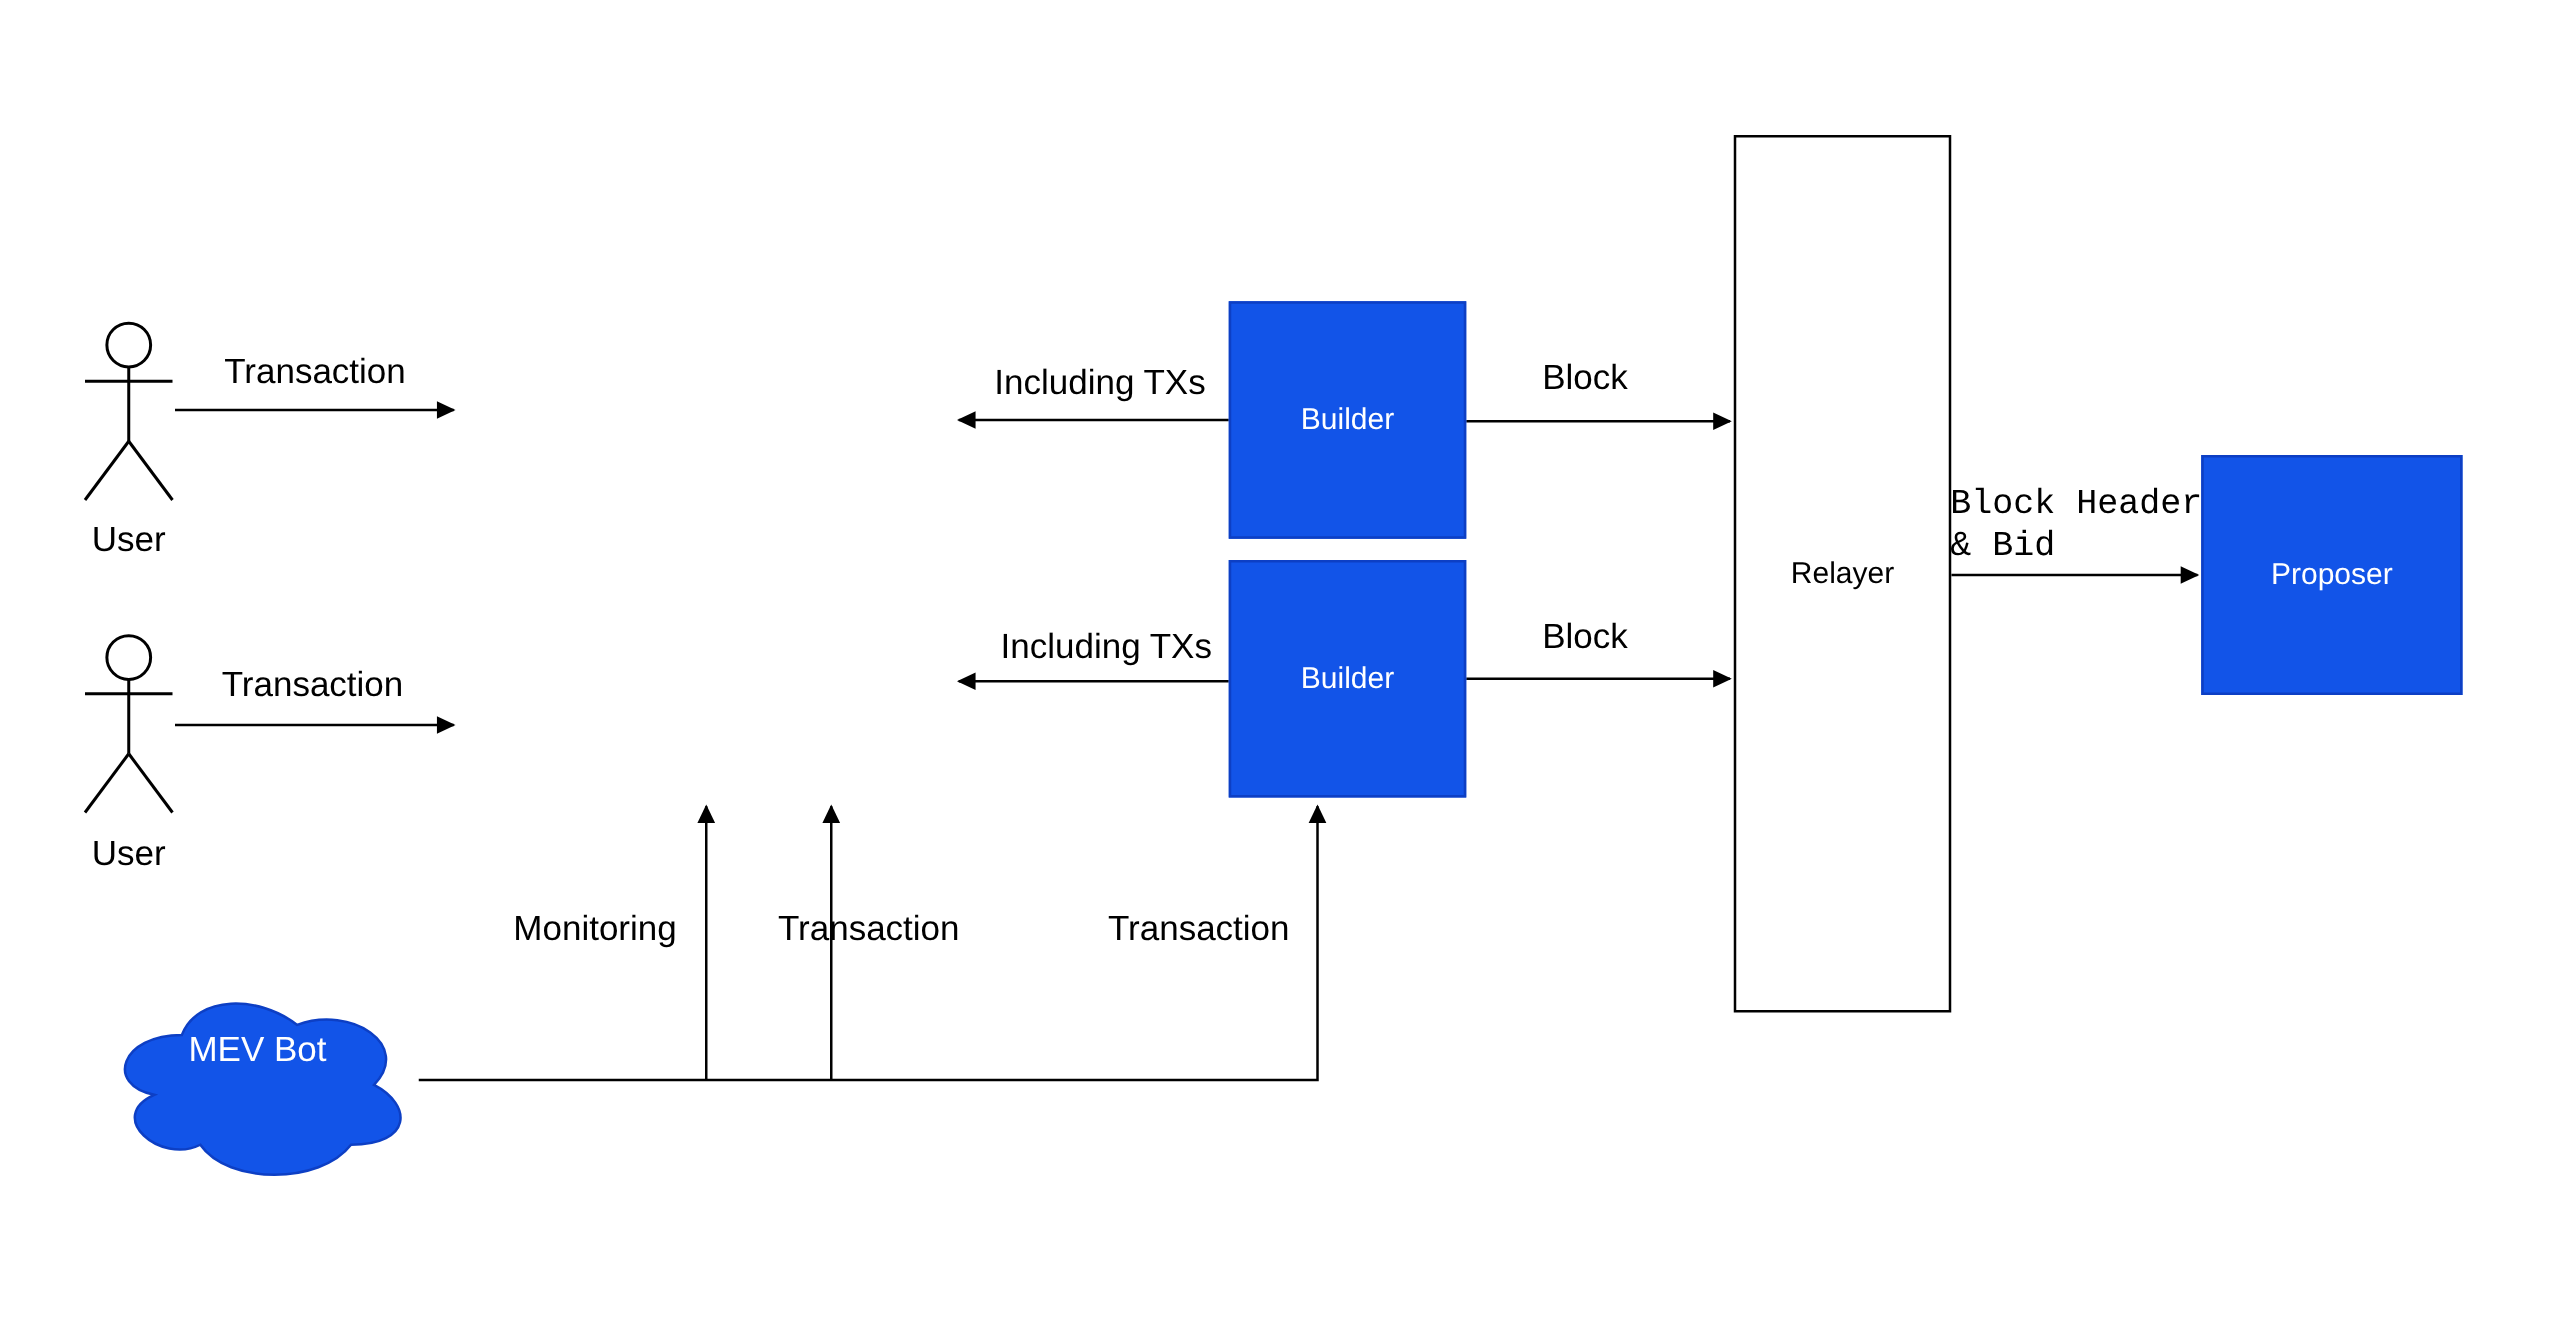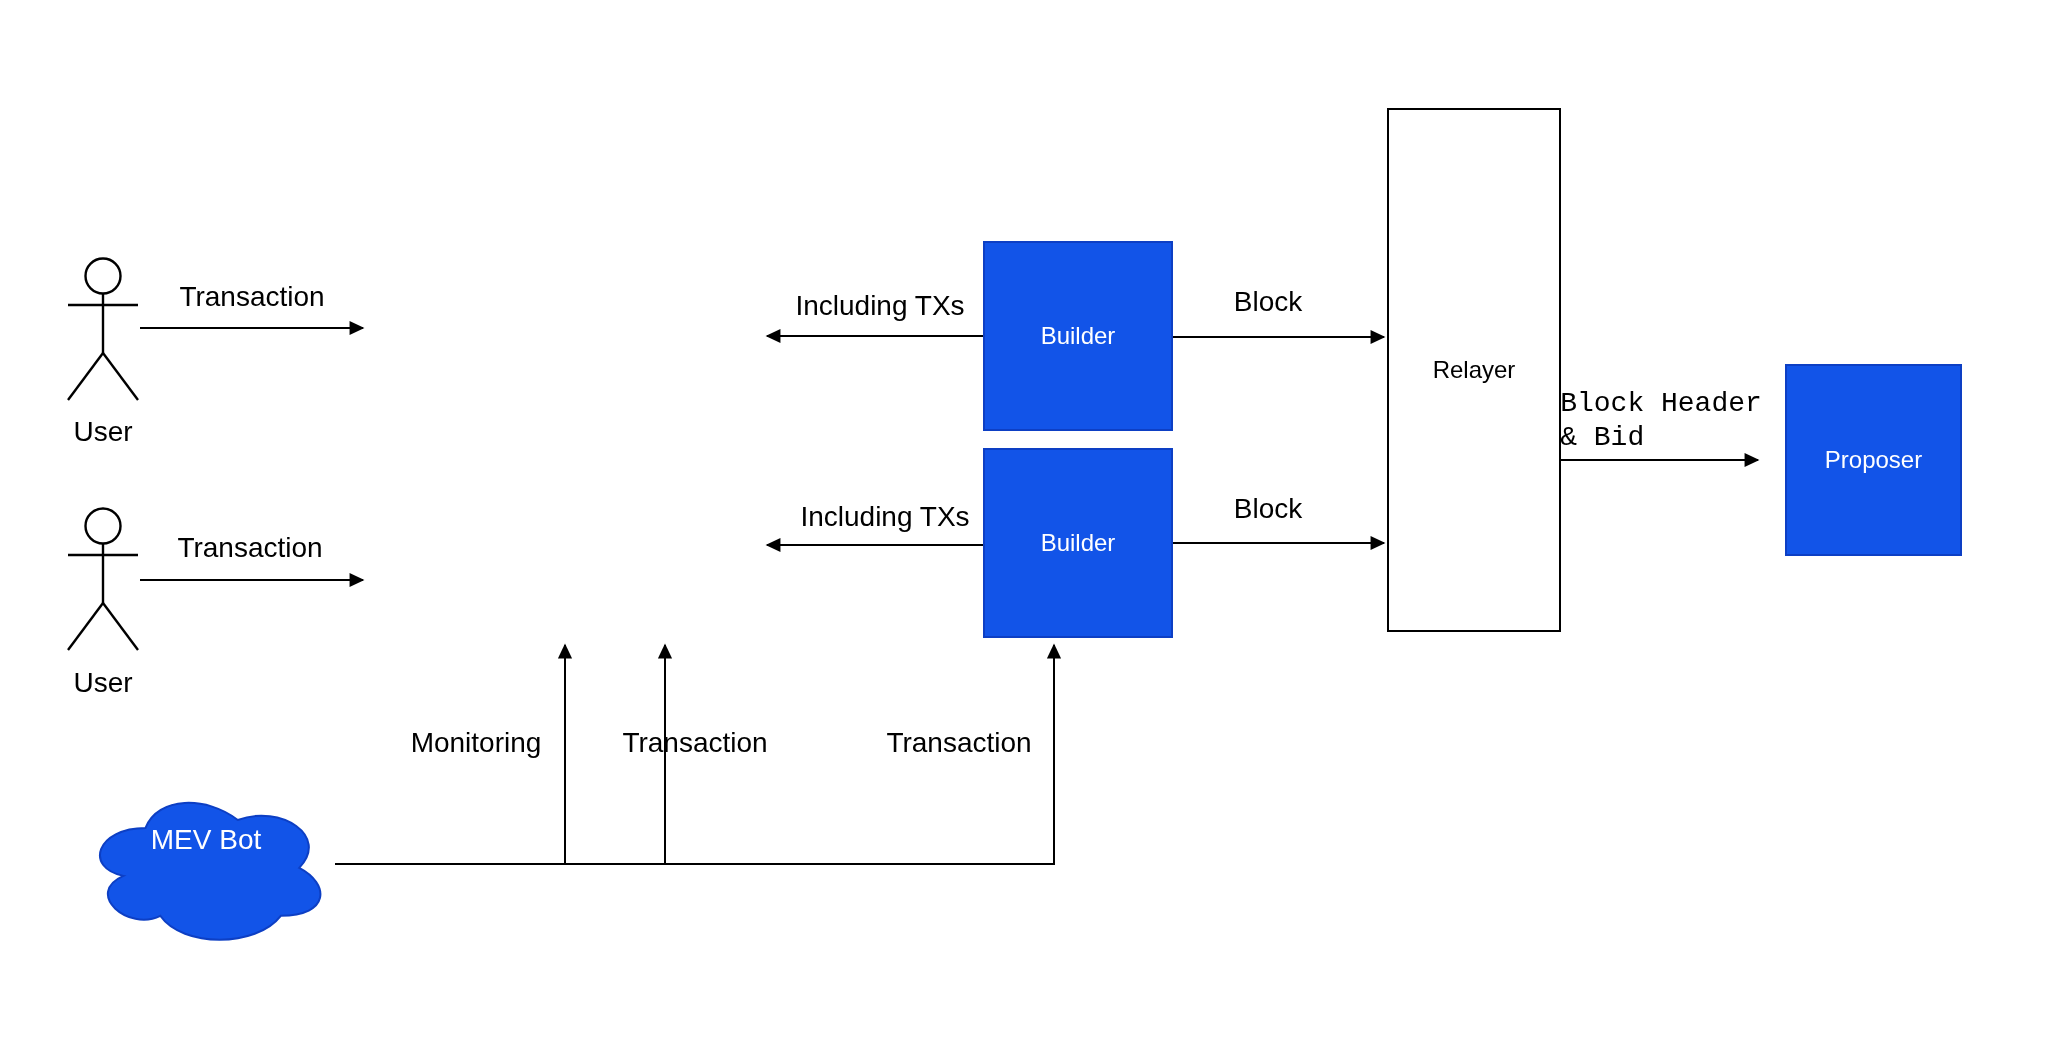--- a/index.html
+++ b/index.html
@@ -117,25 +117,25 @@
 
 
   <div class="node box-blue" style="left:983px;top:241px;width:190px;height:190px;">
     <span>Builder</span>
   </div>
 
   <div class="node box-blue" style="left:983px;top:448px;width:190px;height:190px;">
     <span>Builder</span>
   </div>
 
-  <div class="node box-plain" style="left:1387px;top:108px;width:174px;height:524px;">
+  <div class="node box-plain" style="left:1387px;top:108px;width:174px;height:702px;">
     <span>Relayer</span>
   </div>
 
-  <div class="node box-blue" style="left:1761px;top:364px;width:177px;height:192px;margin-left:24px;">
+  <div class="node box-blue" style="left:1761px;top:364px;width:209px;height:192px;">
     <span>Proposer</span>
   </div>
 
   <div class="node-label-float" style="left:103px;top:432px;">User</div>
   <div class="node-label-float" style="left:103px;top:683px;">User</div>
   <div class="cloud-label" style="left:206px;top:840px;">MEV Bot</div>
 
   <div class="edge-label" style="left:252px;top:297px;">Transaction</div>
   <div class="edge-label" style="left:250px;top:548px;">Transaction</div>
   <div class="edge-label" style="left:880px;top:306px;">Including TXs</div>

